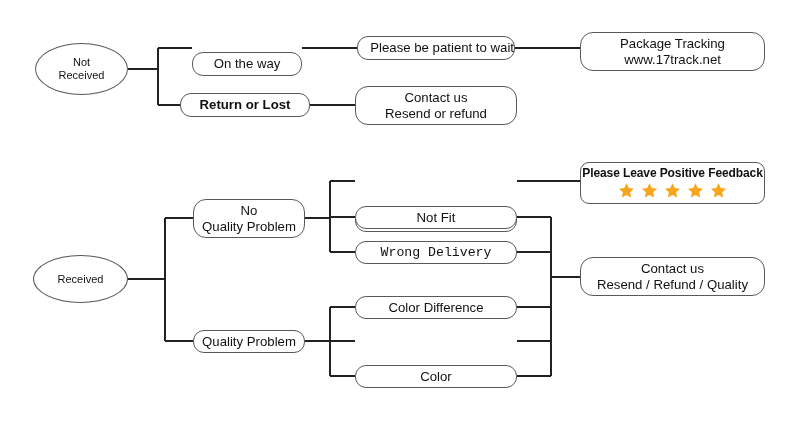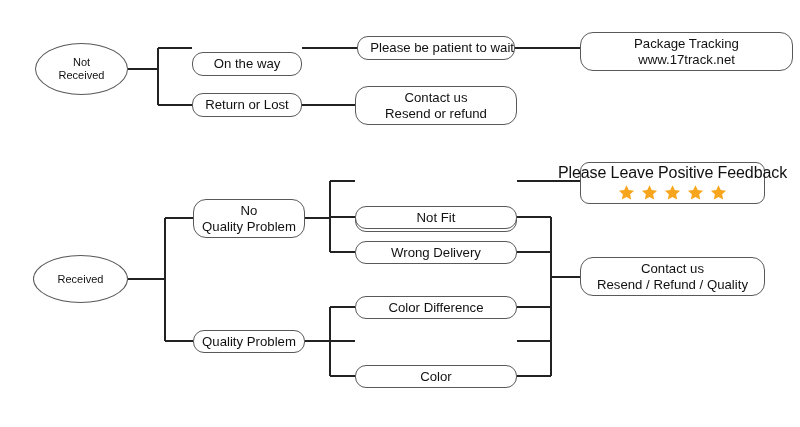--- a/index.html
+++ b/index.html
@@ -61,22 +61,22 @@
     display: block;
   }
   .feedback {
     flex-direction: column;
     justify-content: center;
     gap: 1px;
     padding: 3px 8px 4px 8px;
     border-radius: 9px;
   }
   .fb-text {
-    font-size: 16px;
-    font-weight: 400;
+    font-size: 12px;
+    font-weight: 700;
     letter-spacing: -0.1px;
     white-space: nowrap;
   }
   .stars {
     display: flex;
     flex-direction: row;
     gap: 6px;
     line-height: 1;
   }
   .star {
@@ -143,29 +143,29 @@
     <span class="lines">
       <span>Not</span>
       <span class="l2">Received</span>
     </span>
   </div>
 
   <div class="node rbox" style="left:192px; top:36px; width:110px; height:24px;margin-top:16px;">
     <span>On the way</span>
   </div>
 
-  <div class="node rbox" style="left:192px; top:93px; width:110px; height:24px;">
+  <div class="node rbox" style="left:180px; top:93px; width:130px; height:24px;font-weight:bold;">
     <span>Return or Lost</span>
   </div>
 
   <div class="node rbox" style="left:357px; top:36px; width:158px; height:24px;justify-content:flex-end;">
     <span>Please be patient to wait</span>
   </div>
 
-  <div class="node rbox tall" style="left:580px; top:32px; width:213px; height:39px;">
+  <div class="node rbox tall" style="left:580px; top:32px; width:185px; height:39px;">
     <span class="lines">
       <span>Package Tracking</span>
       <span class="l2">www.17track.net</span>
     </span>
   </div>
 
   <div class="node rbox tall" style="left:355px; top:86px; width:162px; height:39px;">
     <span class="lines">
       <span>Contact us</span>
       <span class="l2">Resend or refund</span>
@@ -188,21 +188,21 @@
   </div>
 
   <div class="node rbox" style="left:355px; top:170px; width:162px; height:23px;margin-top:39px;">
     <span>Satisfy</span>
   </div>
 
   <div class="node rbox" style="left:355px; top:206px; width:162px; height:23px;">
     <span>Not Fit</span>
   </div>
 
-  <div class="node rbox" style="left:355px; top:241px; width:162px; height:23px;">
+  <div class="node rbox" style="left:355px; top:241px; width:162px; height:23px;font-family:Liberation Mono, monospace;">
     <span>Wrong Delivery</span>
   </div>
 
   <div class="node rbox" style="left:355px; top:296px; width:162px; height:23px;">
     <span>Color Difference</span>
   </div>
 
 
   <div class="node rbox" style="left:355px; top:365px; width:162px; height:23px;">
     <span>Color</span>

